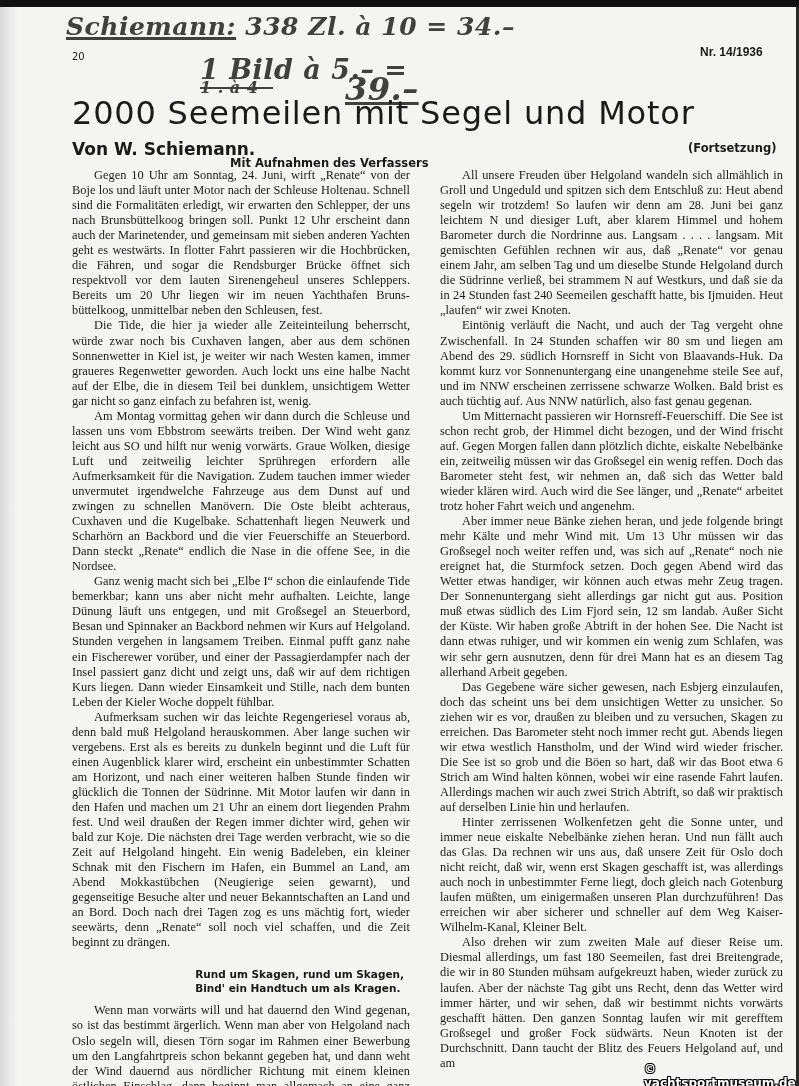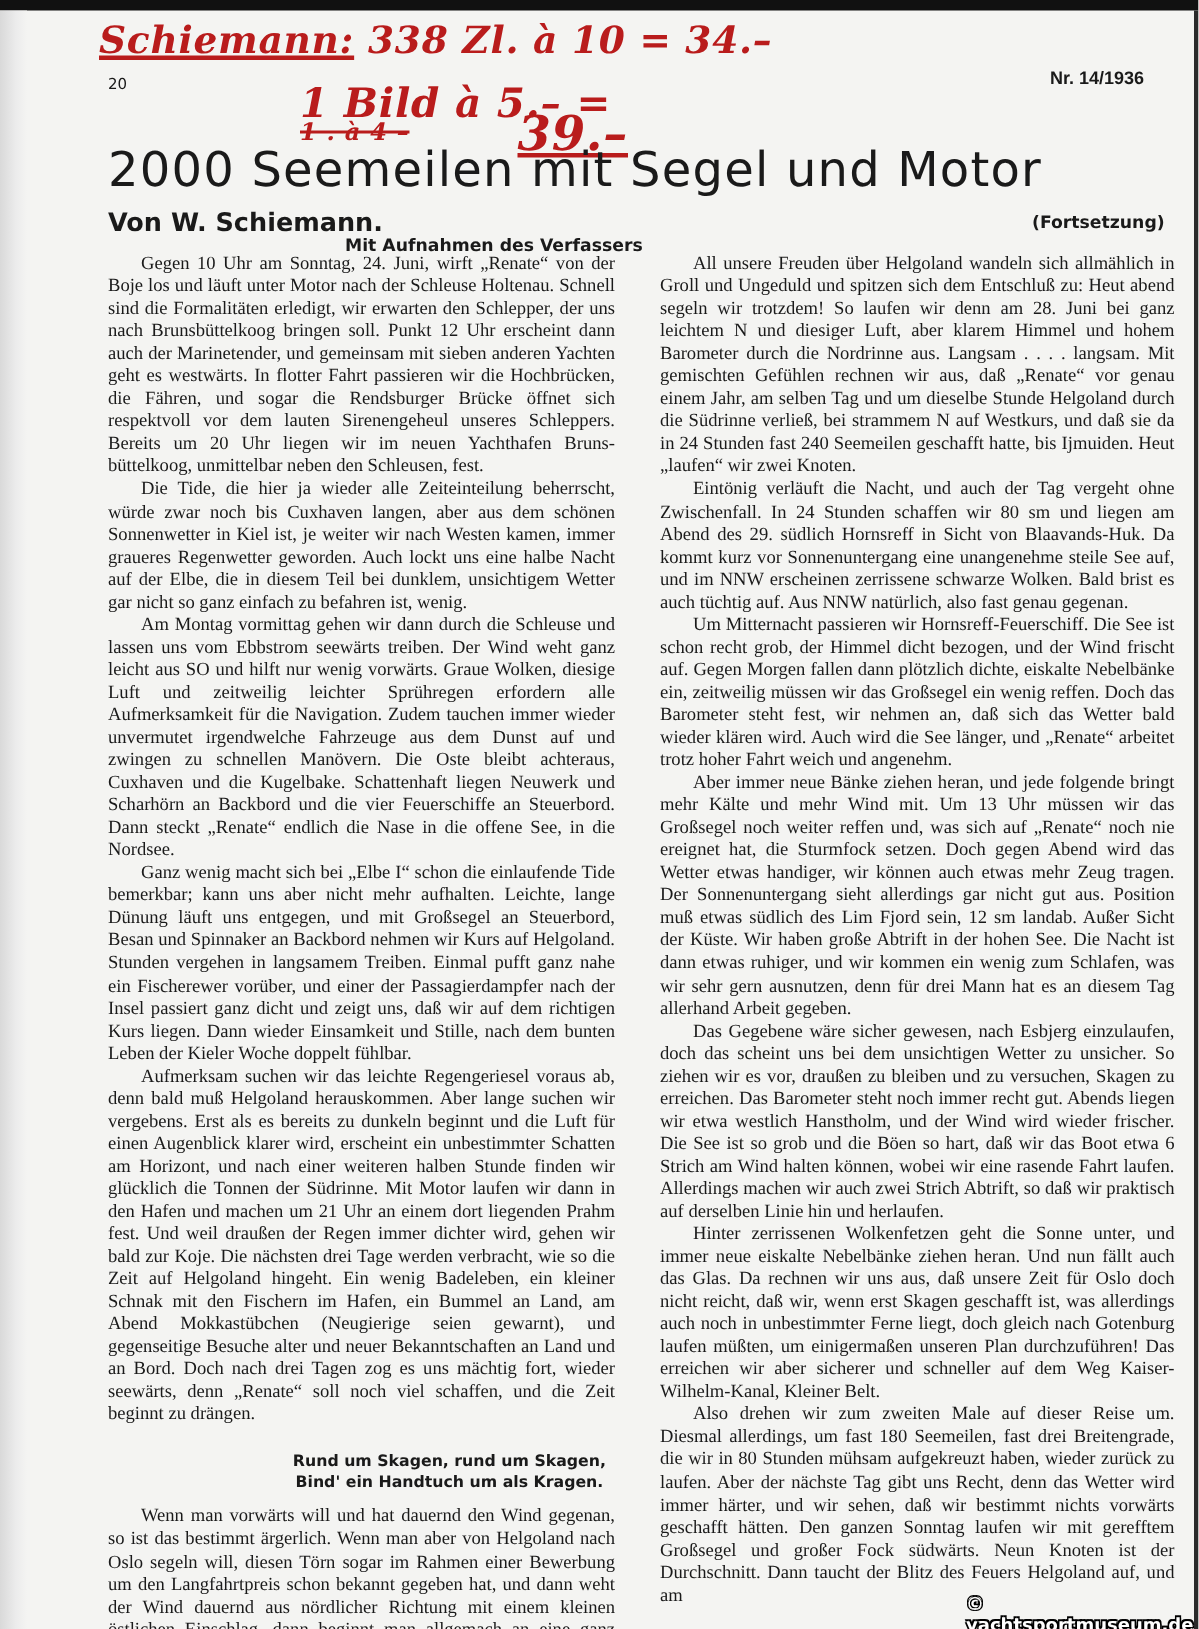--- a/index.html
+++ b/index.html
@@ -8,21 +8,21 @@
     background:#f4f4f2;
     font-family:"DejaVu Serif", serif;
     color:#1a1a1a;
   }
   .topbar { position:absolute; left:0; top:0; width:799px; height:7px; background:#111; }
   .spine { position:absolute; left:0; top:7px; width:18px; height:1079px;
     background:linear-gradient(to right,#d9d9d9,#ececec 60%,#f4f4f2); }
   .rightedge { position:absolute; right:0; top:7px; width:3px; height:1079px; background:#2a2a2a; }
   .handwriting {
     position:absolute; font-family:"DejaVu Serif", serif; font-style:italic;
-    color:#b91c1c; font-size:25px; font-weight:bold; letter-spacing:0.5px; white-space:nowrap;
+    color:#404040; font-size:25px; font-weight:bold; letter-spacing:0.5px; white-space:nowrap;
   }
   .hw1 { left:66px; top:12px; }
   .hw1 .name { text-decoration:underline; text-decoration-thickness:3px; }
   .hw2 { left:200px; top:54px; font-size:27px; }
   .hw3 { left:200px; top:78px; font-size:16px; text-decoration:line-through; text-decoration-thickness:2px; }
   .hw4 { left:345px; top:70px; font-size:32px; text-decoration:underline; text-decoration-thickness:3px; }
   .pagenum { position:absolute; left:72px; top:51px; font-family:"DejaVu Sans", sans-serif; font-size:10px; }
   .issue { position:absolute; left:700px; top:45px; font-family:Liberation Sans, sans-serif; font-weight:bold; font-size:12px; }
   .title {
     position:absolute; left:72px; top:94px; width:660px;
@@ -38,21 +38,21 @@
     text-align:justify; hyphens:manual;
   }
   .col.left { left:72px; }
   .col.right { left:440px; width:343px; }
   .col p { margin:0; text-indent:22px; }
   .sect { text-align:center; letter-spacing:3.2px; font-size:12px; margin:0 0 1px 0; }
   .verse {
     font-family:"DejaVu Sans", sans-serif; font-weight:bold; font-size:10.5px; line-height:13.5px;
     text-align:right; margin:18px 6px 8px 0;
   }
-  .verse div { text-align:center; display:inline-block; }
+  .verse div { text-align:left; display:inline-block; }
   .watermark {
     position:absolute; left:644px; top:1062px; font-family:"DejaVu Sans", sans-serif;
     font-size:12px; font-weight:bold; color:#fff;
     text-shadow:-1px -1px 0 #000, 1px -1px 0 #000, -1px 1px 0 #000, 1px 1px 0 #000;
   }
 </style>
 </head>
 <body>
 
 <div class="topbar"></div>

